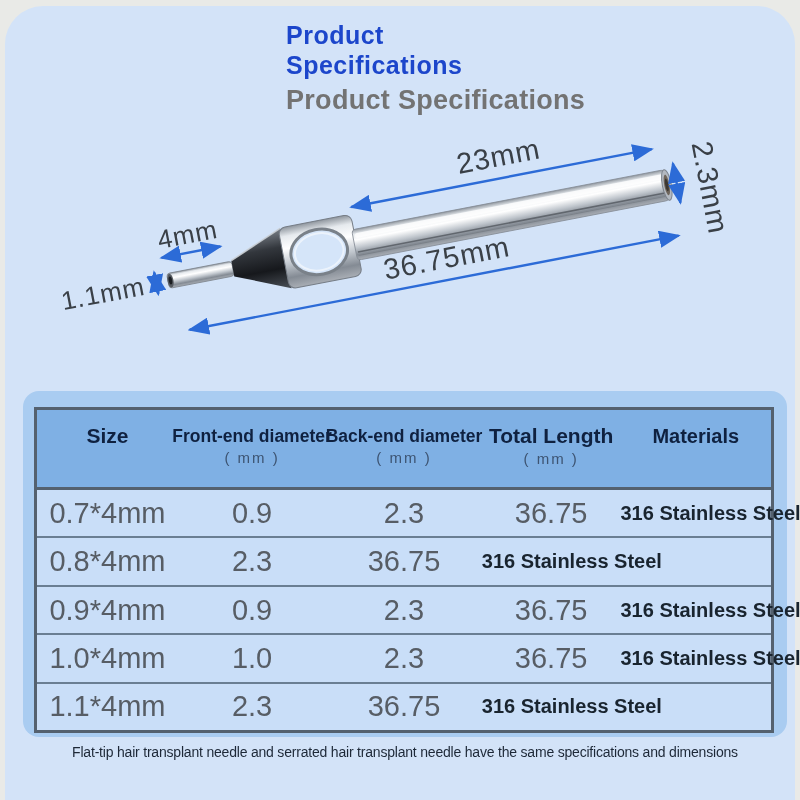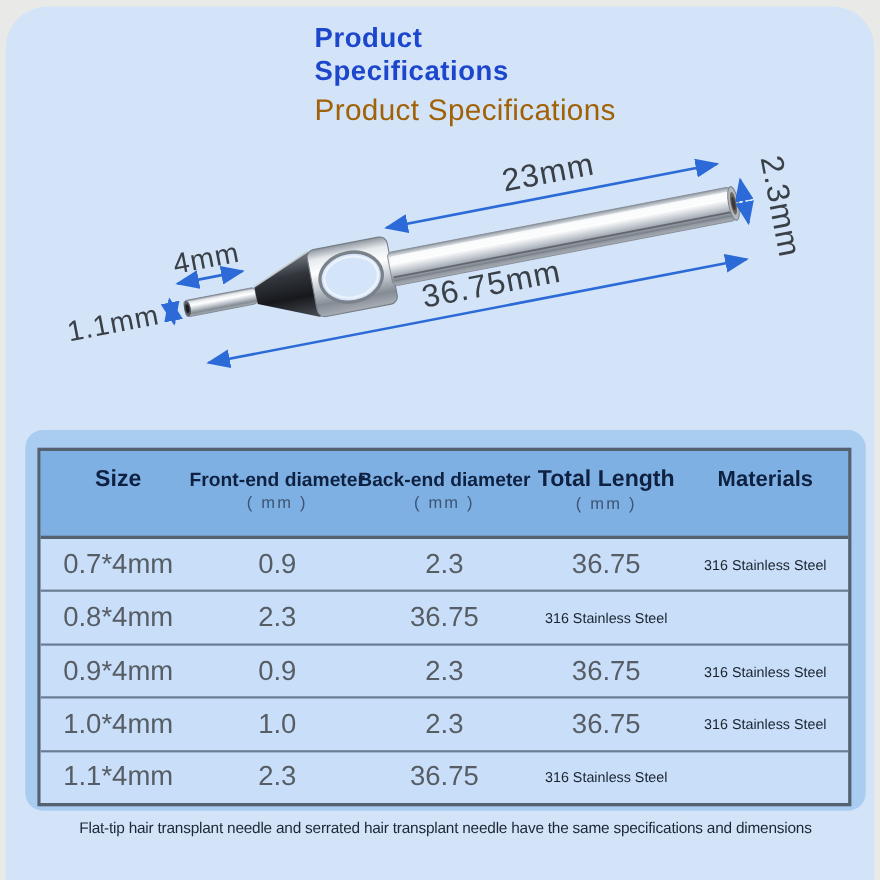--- a/index.html
+++ b/index.html
@@ -13,21 +13,21 @@
     background:#d3e3f8;
     border-radius:38px 38px 0 0;
   }
   
   .header{position:absolute;left:281px;top:14px;}
   .title-line{
     font-size:25px;font-weight:bold;color:#1c46cb;
     line-height:30px;letter-spacing:.5px;
   }
   .subtitle{
-    font-size:27px;color:#a16207;margin-top:5px;letter-spacing:.3px;
+    font-size:27px;color:#737373;margin-top:5px;letter-spacing:.3px;font-weight:bold;
   }
   
   .diagram{position:absolute;left:0;top:118px;pointer-events:none;}
   .dimline{stroke:#2c6bd7;stroke-width:2.4;fill:none;}
   .dimtext{
     fill:#3a4047;font-family:"Liberation Sans","DejaVu Sans",sans-serif;
     letter-spacing:1px;
   }
   .dimtext.small{font-size:26px;}
   .dimtext.big{font-size:29px;}
@@ -52,22 +52,22 @@
   .hcell:nth-child(4) .hlabel{font-size:21px;}
   .hcell:nth-child(5) .hlabel{font-size:20px;}
   .hunit{font-size:15px;color:#3d5472;letter-spacing:2px;margin-top:2px;min-height:23px;white-space:nowrap;}
   .tbody{flex:1;display:flex;flex-direction:column;}
   .trow{
     flex:1;background:#c9def8;
     display:grid;grid-template-columns:19.2% 20.2% 21.2% 18.9% 20.5%;
     align-items:center;
   }
   .trow + .trow{border-top:2px solid #6a7e93;}
-  .tcell{text-align:center;font-size:25px;color:#575d65;white-space:nowrap;}
-  .tcell.material{font-size:13px;font-weight:normal;color:#19242f;letter-spacing:0;}
+  .tcell{text-align:center;font-size:29px;color:#575d65;white-space:nowrap;}
+  .tcell.material{font-size:20px;font-weight:bold;color:#19242f;letter-spacing:0;}
   .note{
     position:absolute;left:-6px;right:-6px;top:353px;text-align:center;
     font-weight:normal;font-size:14px;letter-spacing:-.2px;color:#1d2837;white-space:nowrap;
   }
 </style>
 </head>
 <body>
 
 <div class="card">
 

